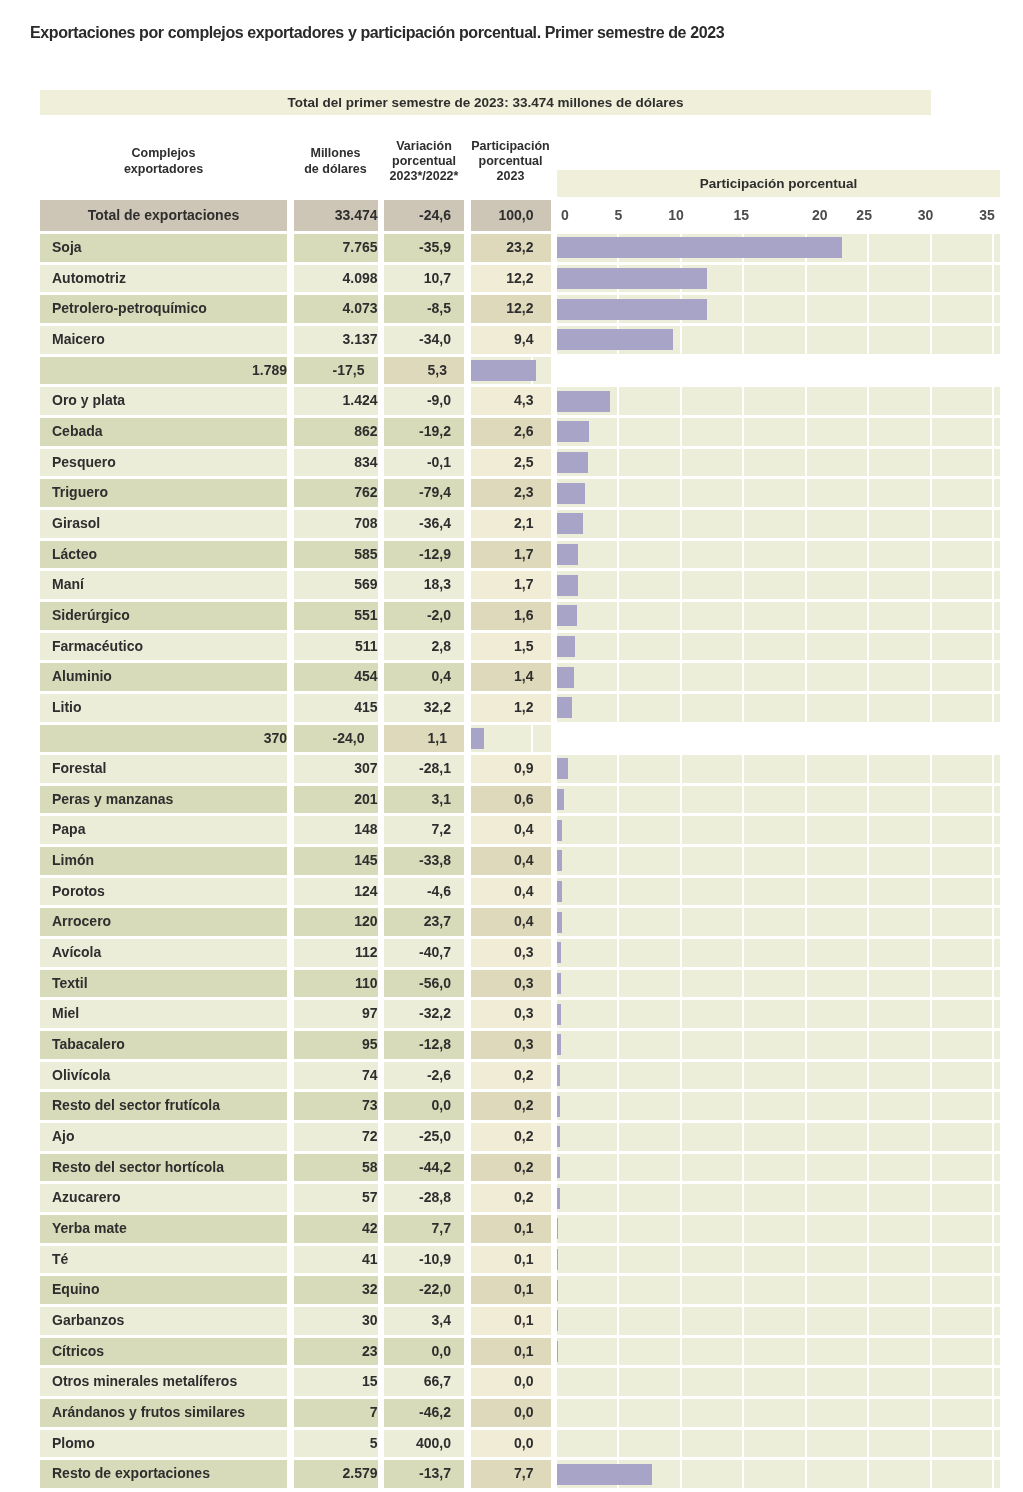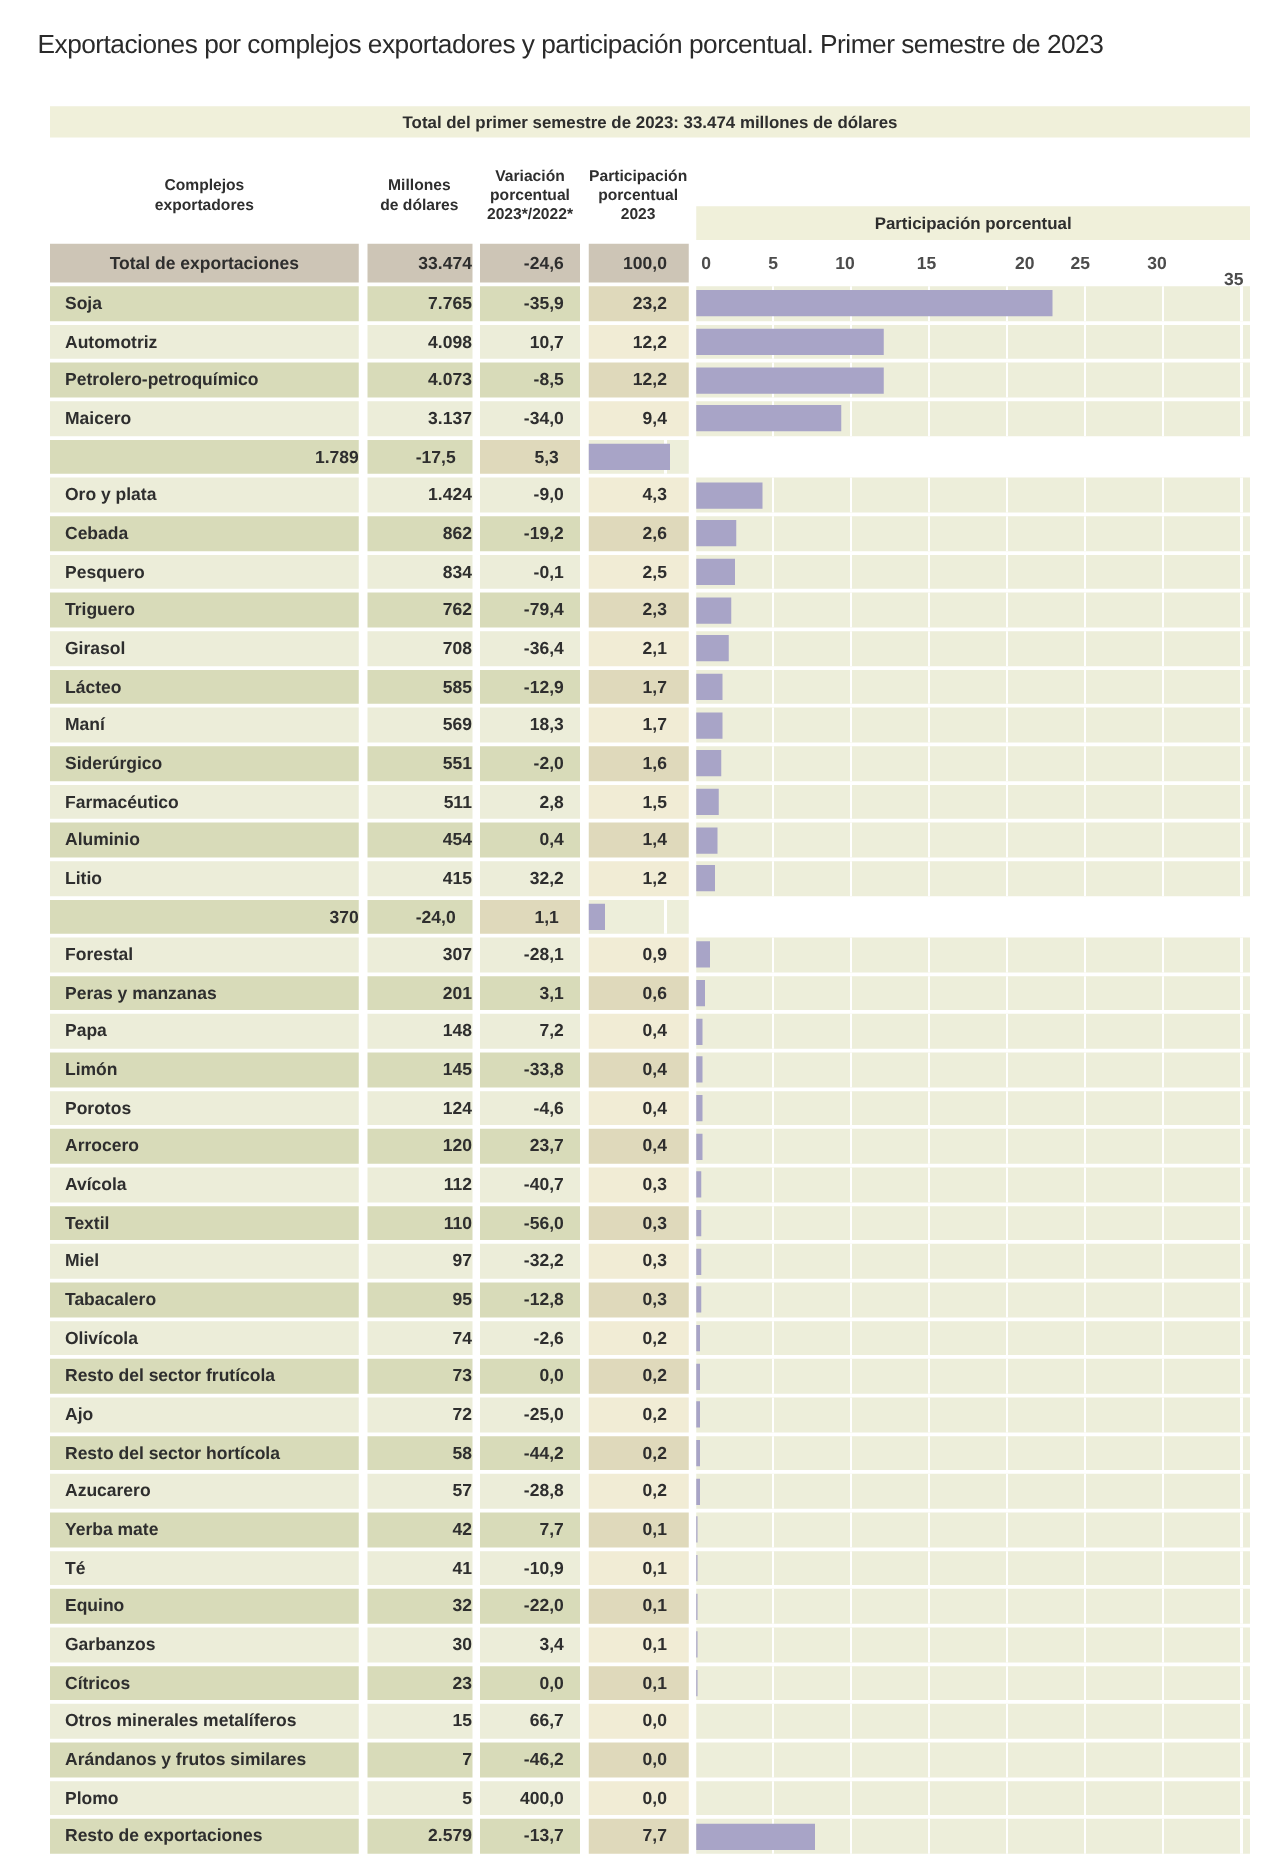--- a/index.html
+++ b/index.html
@@ -19,28 +19,28 @@
   .page{
     position:relative;
     width:1023px;height:1492px;
     background:#ffffff;
     font-family:"Liberation Sans", sans-serif;
     color:var(--text);
     overflow:hidden;
   }
   .title{
     padding:24px 0 0 30px;
-    font-size:21px;font-weight:normal;
+    font-size:16px;font-weight:bold;
     letter-spacing:-0.4px;
     white-space:nowrap;
     color:#2a2a2a;
   }
   .subtitle-band{
-    margin:37px 0 0 40px;
-    width:960px;height:25px;
+    margin:48px 0 0 40px;
+    width:891px;height:25px;
     background:var(--band-bg);
     display:flex;align-items:center;justify-content:center;
     font-size:13.5px;font-weight:bold;
   }
   
   .grid{
     margin-left:40px;
     width:960px;
     display:grid;
     grid-template-columns:247px 84px 80px 80px 443px;
@@ -153,21 +153,21 @@
     <div class="tcell num c-var">-24,6</div>
     <div class="tcell num c-part">100,0</div>
     <div class="chart-axis">
         <span class="tick zero" style="left: 4px;">0</span>
         <span class="tick" style="left: 61.4286px;">5</span>
         <span class="tick" style="left: 119px; text-align: right;">10</span>
         <span class="tick" style="left: 184.286px;">15</span>
         <span class="tick" style="left: 245.714px; margin-left: 17px;">20</span>
         <span class="tick" style="left: 307.143px;">25</span>
         <span class="tick" style="left: 368.571px;">30</span>
-        <span class="tick" style="left: 430px; margin-top: 13px;">35</span>
+        <span class="tick" style="left: 430px;">35</span>
       </div>
   </div>
 
   <div class="rows">
       <div class="grid row dark">
     <div class="cell c-name green">Soja</div>
     <div class="cell num c-mill green">7.765</div>
     <div class="cell num c-var green">-35,9</div>
     <div class="cell num c-part tan">23,2</div>
     <div class="chart-cell">

